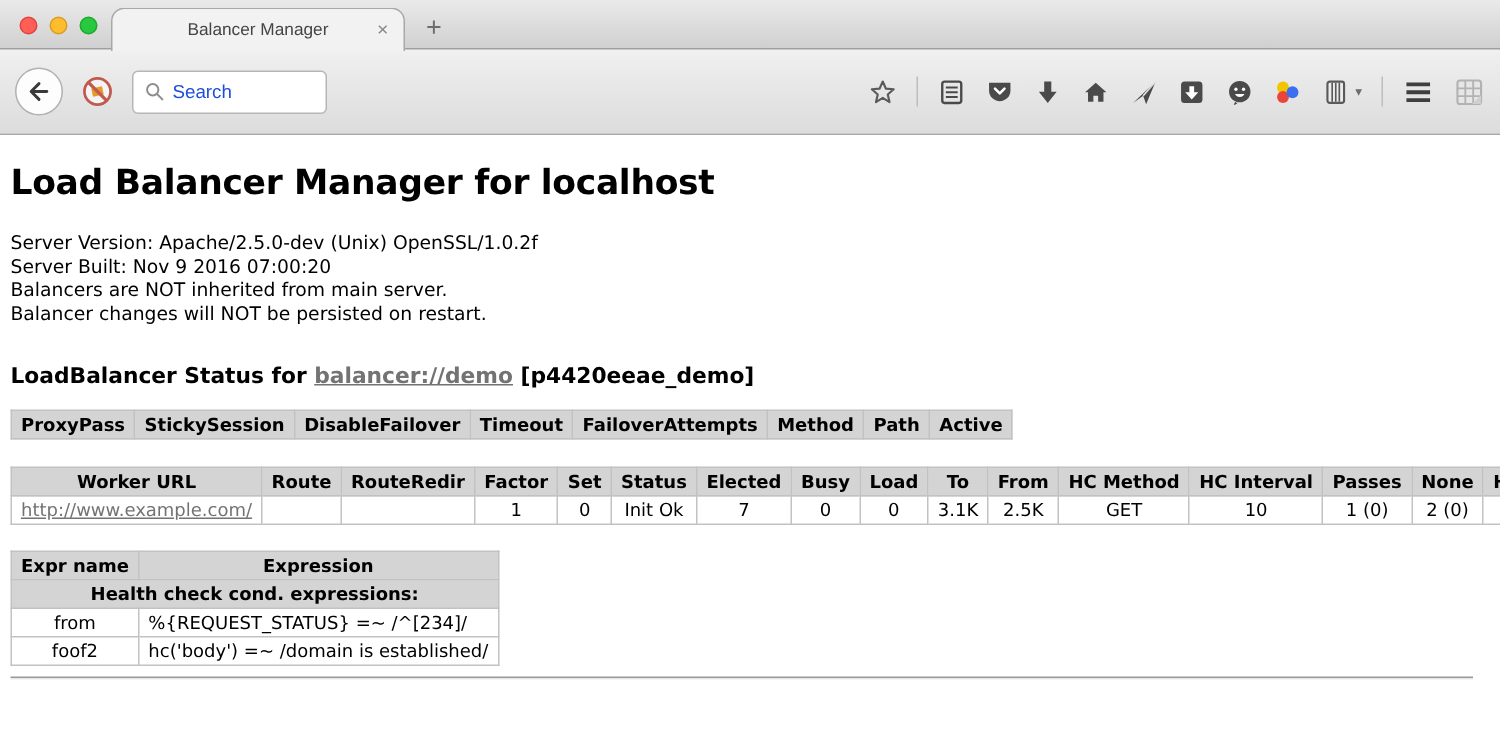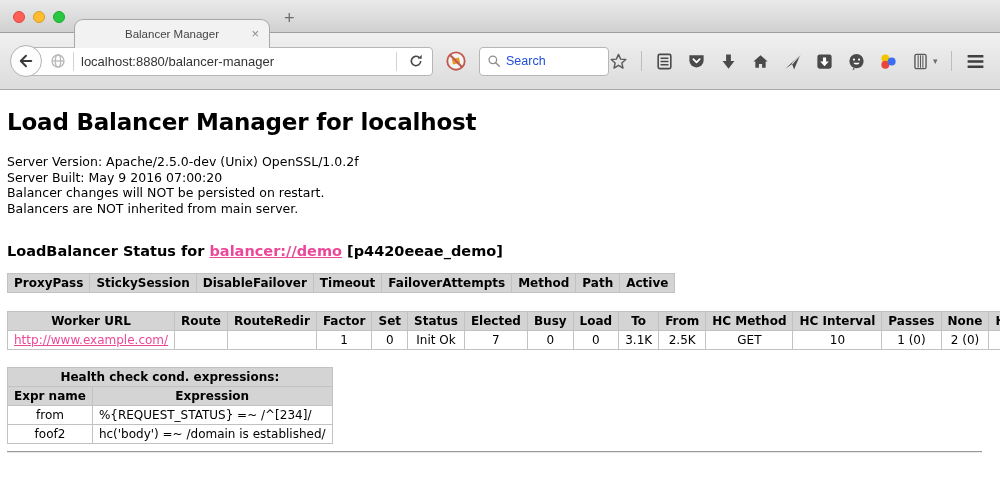--- a/index.html
+++ b/index.html
@@ -6,21 +6,21 @@
   body { width:1000px; height:491px; overflow:hidden; font-family:"Liberation Sans", sans-serif; }
   .browser { width:1000px; height:491px; background:#fff; position:relative; }
 
   
   .titlebar { height:33px; background:linear-gradient(#eaeaea,#d0d0d0); border-bottom:1px solid #9e9e9e; position:relative; }
   .traffic { position:absolute; top:11px; left:13px; display:flex; gap:8px; }
   .light { width:12px; height:12px; border-radius:50%; }
   .light.red { background:#ff5f57; border:1px solid #e0443e; }
   .light.yellow { background:#febc2e; border:1px solid #d89e24; }
   .light.green { background:#28c840; border:1px solid #1aab29; }
-  .tab { position:absolute; left:74px; top:19px; width:196px; height:29px; background:#f2f2f2;
+  .tab { position:absolute; left:74px; top:5px; width:196px; height:29px; background:#f2f2f2;
          border:1px solid #a8a8a8; border-bottom:none; border-radius:9px 9px 0 0;
          display:flex; align-items:center; justify-content:center; }
   .tab-title { font-size:11.5px; color:#454545; }
   .tab-close { position:absolute; right:10px; top:6px; font-size:13px; color:#8a8a8a; cursor:pointer; line-height:15px; }
   .newtab { position:absolute; left:284px; top:8px; font-size:18px; color:#6d6d6d; cursor:pointer; line-height:20px; }
 
   
   .toolbar { height:57px; background:linear-gradient(#f0f0f0,#dcdcdc); border-bottom:1px solid #a8a8a8;
              display:flex; align-items:center; padding:0 10px; }
   .back-btn { width:32px; height:32px; border-radius:50%; background:#fdfdfd; border:1px solid #b1b1b1;
@@ -37,21 +37,21 @@
   .icon-cluster { margin-left:auto; display:flex; align-items:center; gap:13px; }
   .tbtn { display:flex; align-items:center; cursor:pointer; }
   .vsep { width:1px; height:20px; background:#bdbdbd; }
   .caret { font-size:9px; color:#6d6d6d; margin-left:3px; }
 
   
   .page { background:#fff; height:475px; padding:6px 16px 0 7px; font-family:"DejaVu Sans", sans-serif; color:#000; }
   h1 { font-size:23px; font-weight:bold; margin:13px 0 19px 0; letter-spacing:-0.2px; }
   .info p { font-size:12.5px; line-height:15.5px; }
   h3.status { font-size:14.5px; font-weight:bold; margin:27px 0 14px 0; }
-  a.lnk { color:#ec4899; text-decoration:underline; cursor:pointer; }
+  a.lnk { color:#737373; text-decoration:underline; cursor:pointer; }
   table.dt { border-collapse:collapse; border:1px solid #8e8e8e; background:#fff; }
   table.dt th, table.dt td { border:1px solid #c2c2c2; padding:2px 6px; text-align:center;
                              font-size:12px; white-space:nowrap; font-family:"DejaVu Sans", sans-serif; }
   table.dt th { background:#d4d4d4; font-weight:bold; color:#000; }
   table.dt td.left { text-align:left; }
   .gap1 { height:18px; } .gap2 { height:17px; }
   hr.endline { border:none; border-top:1px solid #999; border-bottom:1px solid #e9e9e9; margin:7px 2px 0 0; }
   svg { display:block; }
 </style>
 </head>
@@ -74,38 +74,20 @@
 
   <div class="toolbar">
     <div class="back-btn">
       <span>
         <svg width="18" height="18" viewBox="0 0 24 24">
             <path d="M19 12H7M12 5l-7 7 7 7" fill="none" stroke="#3a3a3a" stroke-width="2.6" stroke-linecap="round" stroke-linejoin="round"></path>
           </svg>
       </span>
     </div>
 
-    <div class="urlbar">
-      <span>
-        <svg width="16" height="16" viewBox="0 0 24 24">
-            <circle cx="12" cy="12" r="9" fill="none" stroke="#b9b9b9" stroke-width="2"></circle>
-            <ellipse cx="12" cy="12" rx="4" ry="9" fill="none" stroke="#b9b9b9" stroke-width="2"></ellipse>
-            <path d="M3 12h18" stroke="#b9b9b9" stroke-width="2"></path>
-          </svg>
-      </span>
-      <span class="url-sep"></span>
-      <span class="url-text"><span>localhost:8880</span><span>/balancer-manager</span></span>
-      <span class="url-sep"></span>
-      <span class="reload">
-        <svg width="16" height="16" viewBox="0 0 24 24">
-            <path d="M19 12a7 7 0 1 1-2.2-5.1" fill="none" stroke="#4a4a4a" stroke-width="2.4"></path>
-            <path d="M20.5 2.5v6h-6z" fill="#4a4a4a"></path>
-          </svg>
-      </span>
-    </div>
 
     <span class="blocked">
       <svg width="22" height="22" viewBox="0 0 24 24">
           <circle cx="12" cy="12" r="9.5" fill="#f4f4f4" stroke="#c05a4e" stroke-width="2"></circle>
           <path d="M8 9h8v6H8z" fill="#e8992c" transform="rotate(-12 12 12)"></path>
           <path d="M5 5l14 14" stroke="#c05a4e" stroke-width="2.4"></path>
         </svg>
     </span>
 
     <div class="searchbar">
@@ -196,23 +178,23 @@
           </svg>
       </span>
     </div>
   </div>
 
   <div class="page">
     <h1>Load Balancer Manager for localhost</h1>
 
     <div class="info">
       <p>Server Version: Apache/2.5.0-dev (Unix) OpenSSL/1.0.2f</p>
-      <p>Server Built: May 9 2016 07:00:20</p>
+      <p>Server Built: Nov 9 2016 07:00:20</p>
+      <p>Balancers are NOT inherited from main server.</p>
       <p>Balancer changes will NOT be persisted on restart.</p>
-      <p>Balancers are NOT inherited from main server.</p>
     </div>
 
     <h3 class="status"><span>LoadBalancer Status for </span><a class="lnk">balancer://demo</a><span> [p4420eeae_demo]</span></h3>
 
     <table class="dt">
       <tbody>
           <tr>
         <th>ProxyPass</th>
         <th>StickySession</th>
         <th>DisableFailover</th>
@@ -268,25 +250,25 @@
 
       </tr>
     </tbody>
       </table>
 
     <div class="gap2"></div>
 
     <table class="dt">
       <tbody>
           <tr>
-        <th colspan="2">Health check cond. expressions:</th>
-      </tr>
-      <tr>
         <th>Expr name</th>
         <th>Expression</th>
+      </tr>
+      <tr>
+        <th colspan="2">Health check cond. expressions:</th>
       </tr>
       <tr>
         <td>from</td>
         <td class="left">%{REQUEST_STATUS} =~ /^[234]/</td>
       </tr>
       <tr>
         <td>foof2</td>
         <td class="left">hc('body') =~ /domain is established/</td>
       </tr>
     </tbody>

